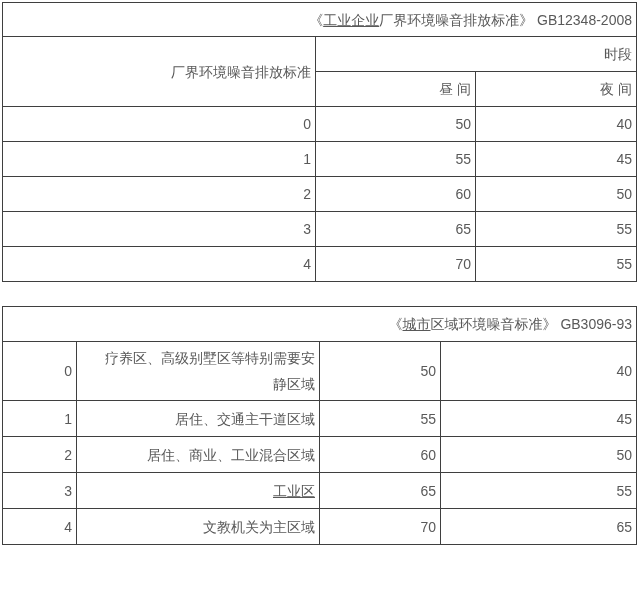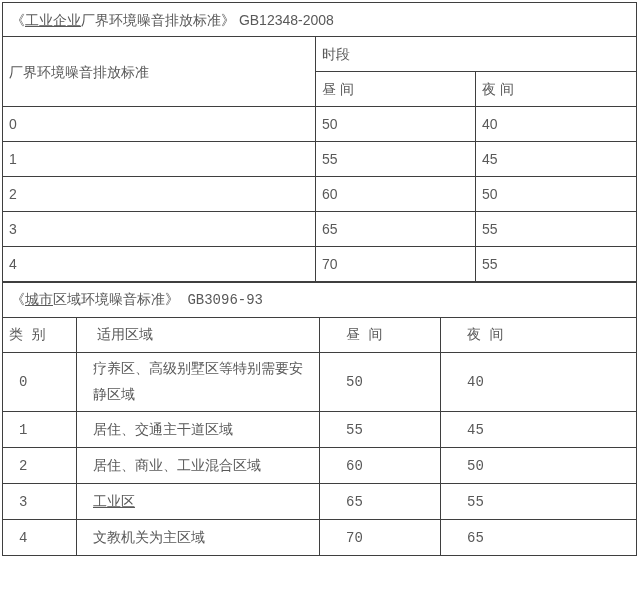--- a/index.html
+++ b/index.html
@@ -3,24 +3,24 @@
 <meta charset="utf-8">
 <style>
   html,body{margin:0;padding:0;}
   body{
     width:638px;height:594px;background:#ffffff;
     font-family:"Liberation Sans",sans-serif;
     font-size:14px;color:#595959;
   }
   table{
     border-collapse:collapse;table-layout:fixed;
-    width:634px;margin-left:2px;
+    width:634px;margin-left:2px;text-align:right;
   }
   #table1{margin-top:2px;}
-  #table2{font-family:Liberation Mono, monospace;}
+  #table2{margin-top:24px;}
   td{
     border:1px solid #3f3f3f;
     padding:0 4px 0 6px;
     vertical-align:middle;
     overflow:hidden;
     line-height:26px;
   }
   .title-cell{height:33px;padding-left:8px;}
   .t1-hdr-top{height:35px;}
   .t1-hdr-sub{height:35px;}
@@ -89,26 +89,20 @@
   <colgroup>
     <col style="width:74px">
       <col style="width:243px">
       <col style="width:121px">
       <col style="width:196px">
   </colgroup>
   <tbody>
       <tr class="t2-title">
     <td class="title-cell" colspan="4"><span>《</span><span class="kw">城市</span><span>区域环境噪音标准》 GB3096-93</span></td>
   </tr>
-  <tr class="t2-hdr">
-    <td class="cat-hdr">类 别</td>
-    <td class="region-hdr">适用区域</td>
-    <td class="num-col">昼 间</td>
-    <td class="num-col">夜 间</td>
-  </tr>
   <tr class="t2-row-tall">
     <td class="cat-val">0</td>
     <td class="region-val">疗养区、高级别墅区等特别需要安静区域</td>
     <td class="num-col">50</td>
     <td class="num-col">40</td>
   </tr>
   <tr class="t2-row">
     <td class="cat-val">1</td>
     <td class="region-val">居住、交通主干道区域</td>
     <td class="num-col">55</td>

